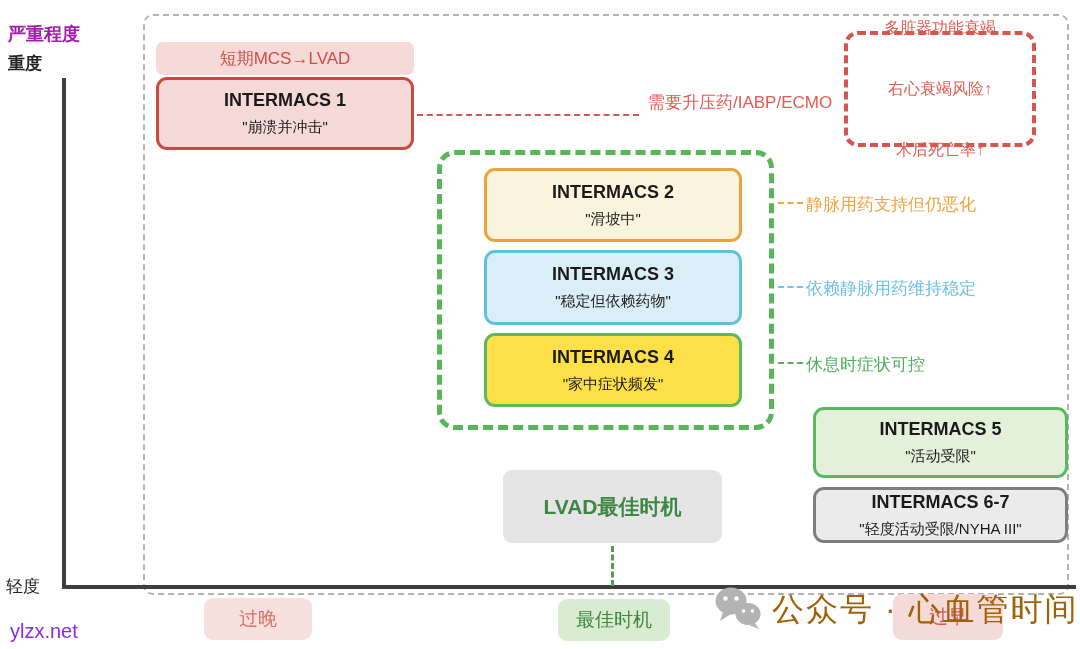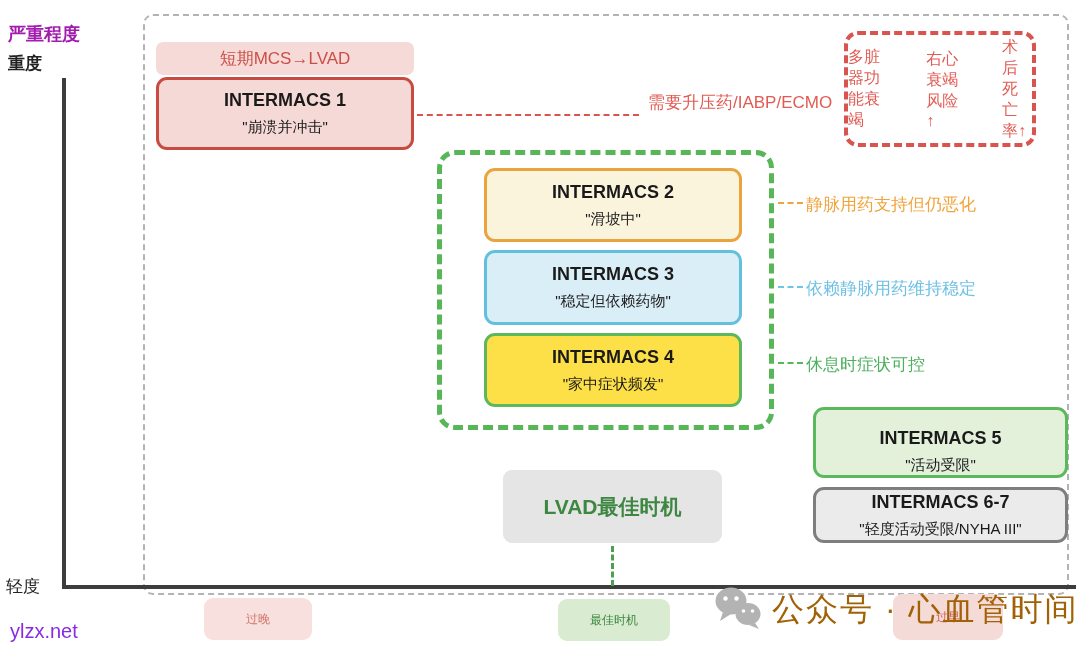--- a/index.html
+++ b/index.html
@@ -24,29 +24,29 @@
   
   .stage{position:absolute;box-sizing:border-box;border-radius:11px;
     display:flex;flex-direction:column;align-items:center;justify-content:center;gap:7px;}
   .stage .t{font-size:18px;font-weight:bold;color:#1a1a1a;}
   .stage .s{font-size:15px;color:#1a1a1a;}
 
   .stage1{left:156px;top:77px;width:258px;height:73px;border:3.5px solid #c84b42;background:#f5d9d6;}
   .stage2{left:484px;top:168px;width:258px;height:74px;border:3.5px solid #e9a43e;background:#fbf4dd;}
   .stage3{left:484px;top:250px;width:258px;height:75px;border:3.5px solid #63c0dd;background:#daeef7;}
   .stage4{left:484px;top:333px;width:258px;height:74px;border:3.5px solid #5db75c;background:#fde047;}
-  .stage5{left:813px;top:407px;width:255px;height:71px;border:3.5px solid #5cb85c;background:#e3f1db;justify-content:flex-end;}
+  .stage5{left:813px;top:407px;width:255px;height:71px;border:3.5px solid #5cb85c;background:#e3f1db;}
   .stage67{left:813px;top:487px;width:255px;height:56px;border:3.5px solid #7e7e7e;background:#ebebeb;}
 
   .tag-box{position:absolute;left:156px;top:42px;width:258px;height:33px;box-sizing:border-box;
     background:#f5dad7;border-radius:7px;display:flex;align-items:center;justify-content:center;
     font-size:17px;color:#cb4f48;}
 
   .risk-box{position:absolute;left:844px;top:31px;width:192px;height:116px;box-sizing:border-box;
-    border:4px dashed #d9534f;border-radius:14px;display:flex;flex-direction:row;
+    border:4px dashed #d9534f;border-radius:14px;display:flex;flex-direction:column;
     align-items:center;justify-content:center;padding:4px 0;gap:40px;}
   .risk-box .line{font-size:16px;color:#e05d55;}
 
   
   .conn{position:absolute;border-top:2px dashed #d9534f;}
   .conn-red{left:417px;top:114px;width:222px;}
   .conn-orange{left:778px;top:202px;width:25px;border-color:#eda63f;}
   .conn-blue{left:778px;top:286px;width:25px;border-color:#6ec6e6;}
   .conn-green{left:778px;top:362px;width:25px;border-color:#57b657;}
   .conn-vert{position:absolute;left:611px;top:546px;height:40px;border-left:3px dashed #4c9f53;}
@@ -56,21 +56,21 @@
   .ann-orange{left:806px;top:193px;color:#f0a43c;}
   .ann-blue{left:806px;top:277px;color:#6ec0e4;}
   .ann-green{left:806px;top:353px;color:#4db05e;}
 
   .optimal-box{position:absolute;left:503px;top:470px;width:219px;height:73px;background:#e5e5e5;
     border-radius:9px;display:flex;align-items:center;justify-content:center;
     font-size:21px;font-weight:bold;color:#3e8743;}
 
   
   .tl{position:absolute;height:42px;border-radius:9px;display:flex;align-items:center;
-    justify-content:center;font-size:12px;z-index:1;}
+    justify-content:center;font-size:19px;z-index:1;}
   .tl-late{left:204px;top:598px;width:108px;background:#f7e0dd;color:#d2736b;}
   .tl-best{left:558px;top:599px;width:112px;background:#d9ecd1;color:#3e8743;}
   .tl-early{left:893px;top:594px;width:110px;height:46px;background:#f5dbd8;color:#cf5a51;}
 
   .watermark{position:absolute;left:714px;top:587px;display:flex;align-items:center;gap:10px;
     z-index:5;pointer-events:none;}
   .watermark .wm-text{font-size:32px;color:#a16207;letter-spacing:2px;white-space:nowrap;}
 
   .site-credit{position:absolute;left:10px;top:620px;font-size:20px;color:#8a2be2;}
 </style>

